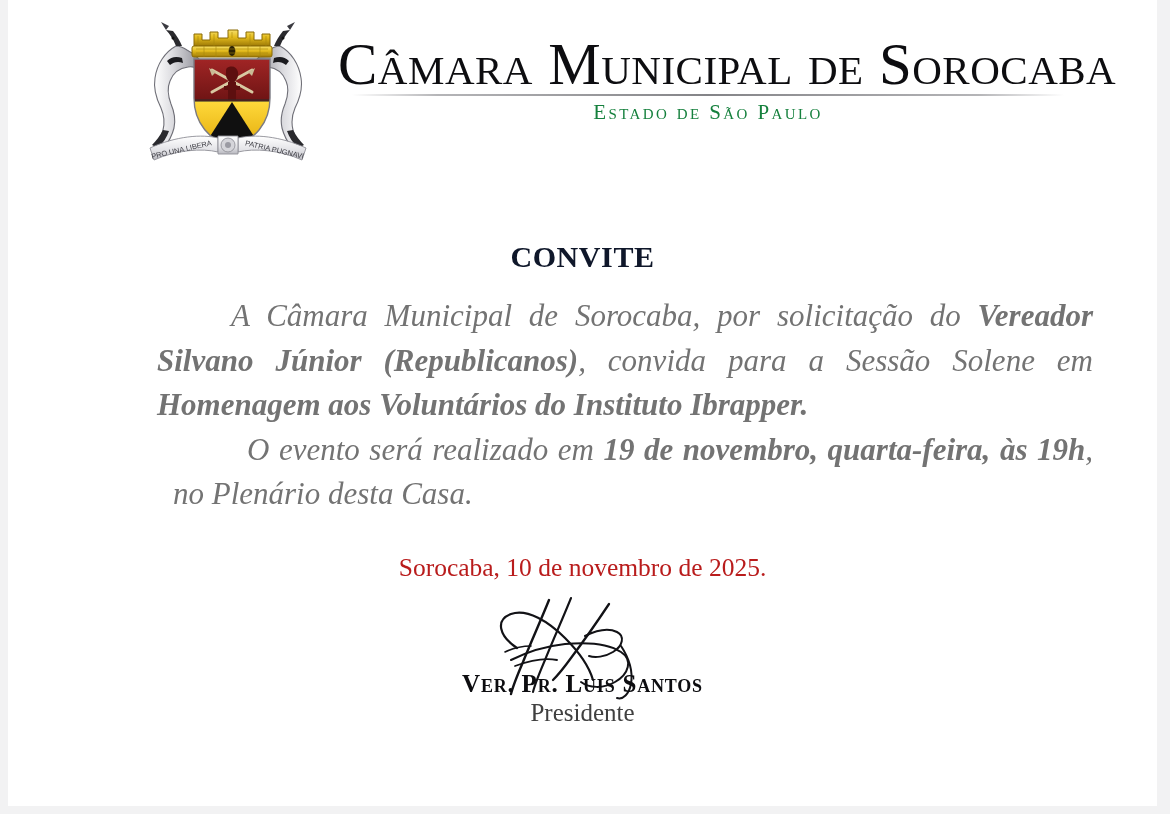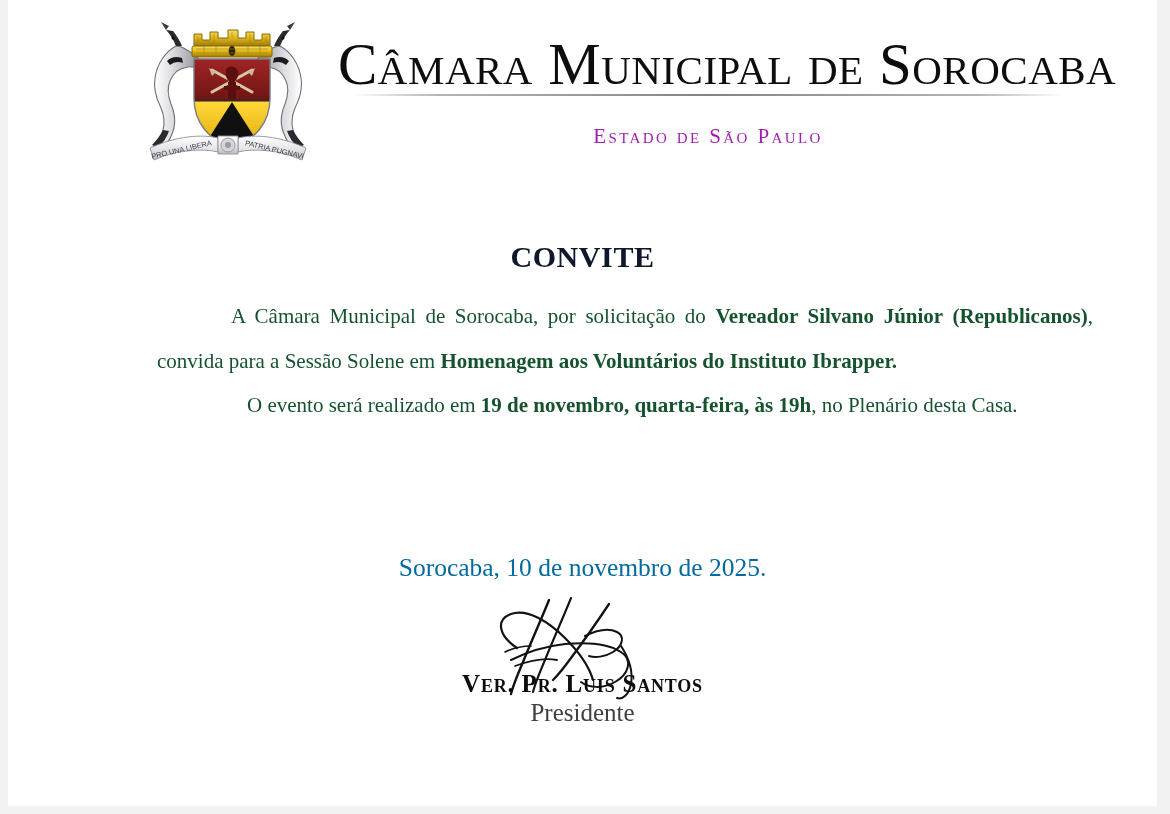--- a/index.html
+++ b/index.html
@@ -69,25 +69,25 @@
     height: 2px;
     background: linear-gradient(to right,
        rgba(255,255,255,0) 0%,
        rgba(120,120,125,0.55) 12%,
        rgba(90,90,95,0.75) 50%,
        rgba(120,120,125,0.55) 88%,
        rgba(255,255,255,0) 100%);
   }
 
   .org-subtitle {
-    margin-top: 28px;
+    margin-top: 4px;
     font-size: 21px;
     letter-spacing: 2.4px;
     font-variant: small-caps;
-    color: #a21caf;
+    color: #15803d;
     text-align: center;
   }
 
   
   .doc-title {
     position: absolute;
     left: 0;
     top: 240px;
     width: 1149px;
     text-align: center;
@@ -95,45 +95,46 @@
     font-weight: bold;
     letter-spacing: 0.6px;
     color: #0f172a;
   }
 
   .body-block {
     position: absolute;
     left: 149px;
     top: 294px;
     width: 936px;
-    font-size: 21px;
+    font-size: 31px;
     line-height: 44.5px;
-    color: #14532d;
+    color: #737373;
     text-align: justify;
     text-justify: inter-word;
+    font-style: italic;
   }
   .body-block p {
     margin: 0;
     text-indent: 74px;
   }
   .body-block p + p { margin-top: 0; margin-left: 16px; }
   .body-block b { font-weight: bold; }
 
   
   .closing {
     position: absolute;
     left: 0;
     top: 552px;
     width: 1149px;
     text-align: center;
   }
   .date-line {
     font-size: 25.5px;
     line-height: 32px;
-    color: #0369a1;
+    color: #b91c1c;
   }
 
   .signature-area {
     position: relative;
     width: 1149px;
     height: 118px;
     margin-top: 2px;
   }
   .signature-svg {
     position: absolute;

